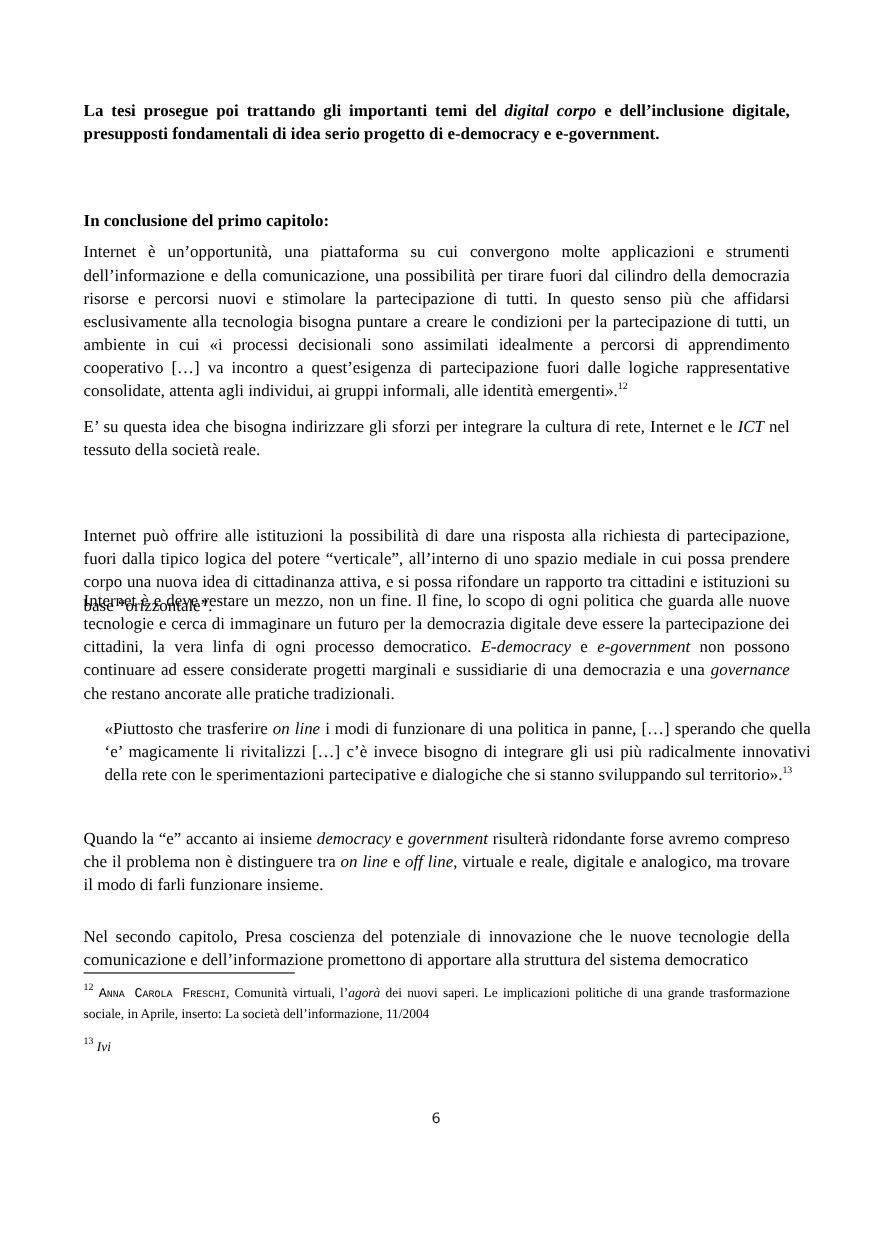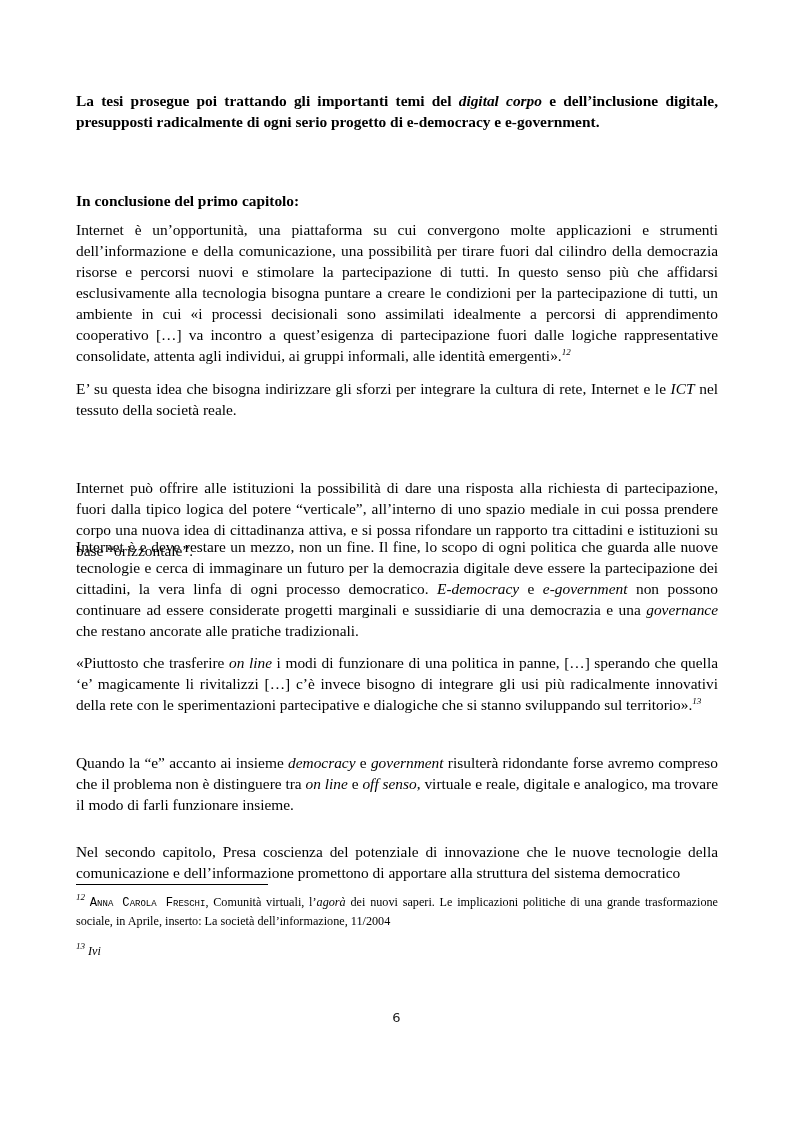--- a/index.html
+++ b/index.html
@@ -10,48 +10,48 @@
     color: #000; font-size: 15.4px; line-height: 21px;
   }
   .bold-block { position: absolute; left: 0; width: 642px; font-weight: bold; text-align: justify; }
   .intro { top: 90px; }
   .heading { top: 190px; }
   .para { position: absolute; left: 0; width: 642px; text-align: justify; margin: 0; }
   .p1 { top: 219px; }
   .p2 { top: 378px; }
   .p3 { top: 434px; margin-top: 43px; }
   .p4 { top: 536px; }
-  .p5 { top: 652px; }
+  .p5 { top: 652px; margin-left: 19px; }
   .p6 { top: 752px; }
   .p7 { top: 841px; }
-  sup { font-size: 9px; line-height: 0; vertical-align: 6px; font-style: italic; }
+  sup { font-size: 9px; line-height: 0; vertical-align: 6px; }
   i { font-style: italic; }
   .fn-rule { position: absolute; left: 0; top: 884px; width: 192px; height: 1px; background: #000; }
   .footnote { position: absolute; left: 0; width: 642px; font-size: 12.2px; line-height: 18px; text-align: justify; }
   .fn12 { top: 893px; }
   .fn13 { top: 942px; }
   .sc { font-variant: small-caps; font-family: Liberation Mono, monospace; }
   .pagenum {
     position: absolute; left: 0; width: 793px; top: 1010px; text-align: center;
     font-family: "DejaVu Sans", sans-serif; font-size: 13px; color: #222;
   }
 </style>
 </head>
 <body>
 
 <div class="page">
-  <div class="bold-block intro"><span>La tesi prosegue poi trattando gli importanti temi del </span><i>digital corpo</i><span> e dell’inclusione digitale, presupposti radicalmente di ogni serio progetto di e-democracy e e-government.</span></div>
+  <div class="bold-block intro"><span>La tesi prosegue poi trattando gli importanti temi del </span><i>digital corpo</i><span> e dell’inclusione digitale, presupposti fondamentali di idea serio progetto di e-democracy e e-government.</span></div>
   <div class="bold-block heading">In conclusione del primo capitolo:</div>
 
   <p class="para p1"><span>Internet è un’opportunità, una piattaforma su cui convergono molte applicazioni e strumenti dell’informazione e della comunicazione, una possibilità per tirare fuori dal cilindro della democrazia risorse e percorsi nuovi e stimolare la partecipazione di tutti. In questo senso più che affidarsi esclusivamente alla tecnologia bisogna puntare a creare le condizioni per la partecipazione di tutti, un ambiente in cui «i processi decisionali sono assimilati idealmente a percorsi di apprendimento cooperativo […] va incontro a quest’esigenza di partecipazione fuori dalle logiche rappresentative consolidate, attenta agli individui, ai gruppi informali, alle identità emergenti».</span><sup>12</sup></p>
   <p class="para p2"><span>E’ su questa idea che bisogna indirizzare gli sforzi  per integrare la cultura di rete, Internet e le </span><i>ICT</i><span> nel tessuto della società reale.</span></p>
   <p class="para p3"><span>Internet può offrire alle istituzioni la possibilità di dare una risposta alla richiesta di partecipazione, fuori dalla tipico logica del potere “verticale”, all’interno di uno spazio mediale in cui possa prendere corpo una nuova idea di cittadinanza attiva, e si possa rifondare un rapporto tra cittadini e istituzioni su base “orizzontale”.</span></p>
   <p class="para p4"><span>Internet è e deve restare un mezzo, non un fine. Il fine, lo scopo di ogni politica che guarda alle nuove tecnologie e cerca di immaginare un futuro per la democrazia digitale deve essere la partecipazione dei cittadini, la vera linfa di ogni processo democratico. </span><i>E-democracy</i><span> e </span><i>e-government</i><span> non possono continuare ad essere considerate progetti marginali e sussidiarie di una democrazia e una </span><i>governance</i><span> che restano ancorate alle pratiche tradizionali.</span></p>
   <p class="para p5"><span>«Piuttosto che trasferire </span><i>on line</i><span> i modi di funzionare di una politica in panne, […] sperando che quella ‘e’ magicamente li rivitalizzi […] c’è invece bisogno di integrare gli usi più radicalmente innovativi della rete con le sperimentazioni partecipative e dialogiche che si stanno sviluppando sul territorio».</span><sup>13</sup></p>
-  <p class="para p6"><span>Quando la “e” accanto ai insieme </span><i>democracy</i><span> e </span><i>government</i><span> risulterà ridondante forse avremo compreso che il problema non è distinguere tra </span><i>on line</i><span> e </span><i>off senso</i><span>, virtuale e reale, digitale e analogico, ma trovare il modo di farli funzionare insieme.</span></p>
+  <p class="para p6"><span>Quando la “e” accanto ai insieme </span><i>democracy</i><span> e </span><i>government</i><span> risulterà ridondante forse avremo compreso che il problema non è distinguere tra </span><i>on line</i><span> e </span><i>off line</i><span>, virtuale e reale, digitale e analogico, ma trovare il modo di farli funzionare insieme.</span></p>
   <p class="para p7"><span>Nel secondo capitolo,  Presa coscienza del potenziale di innovazione che le nuove tecnologie della comunicazione e dell’informazione promettono di apportare alla struttura del  sistema democratico</span></p>
 
   <div class="fn-rule"></div>
   <div class="footnote fn12"><sup>12</sup><span> </span><span class="sc">Anna Carola Freschi</span><span>, Comunità virtuali, l’</span><i>agorà</i><span> dei nuovi saperi. Le implicazioni politiche di una grande trasformazione sociale, in Aprile, inserto: La società dell’informazione, 11/2004</span></div>
   <div class="footnote fn13"><sup>13</sup><span> </span><i>Ivi</i></div>
 </div>
 
 <div class="pagenum">6</div>
 
 </body></html>

